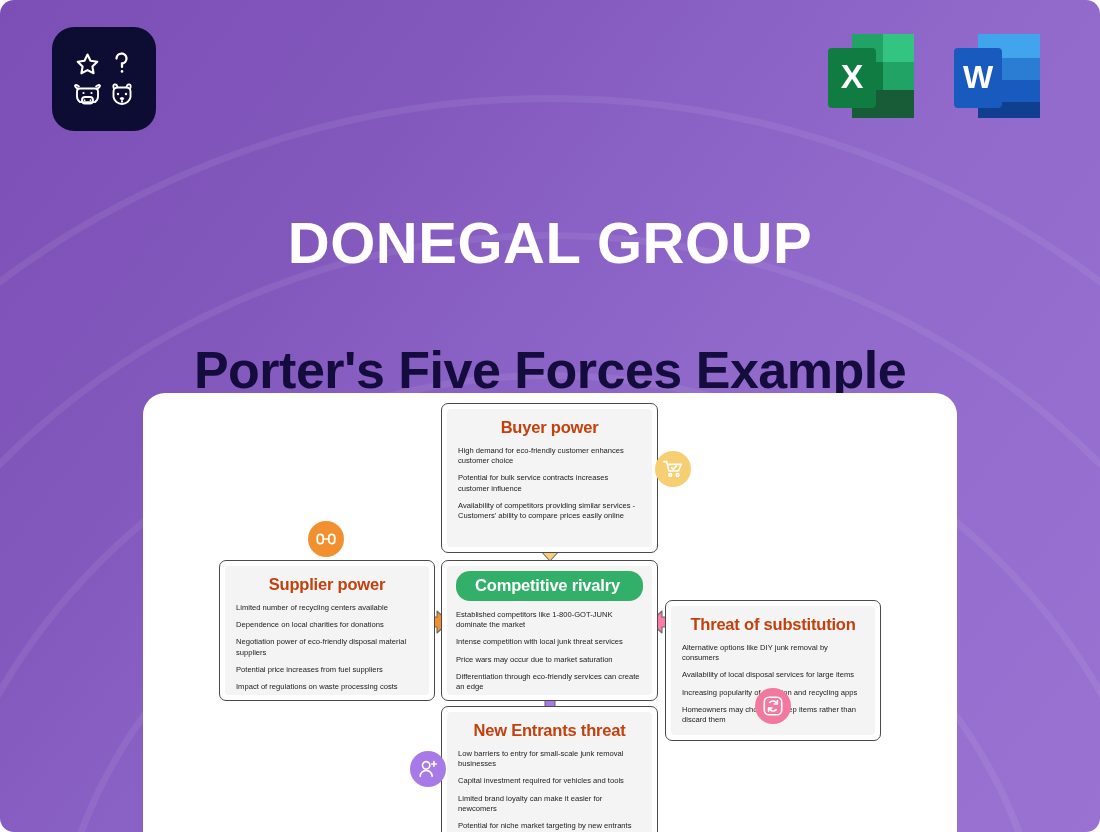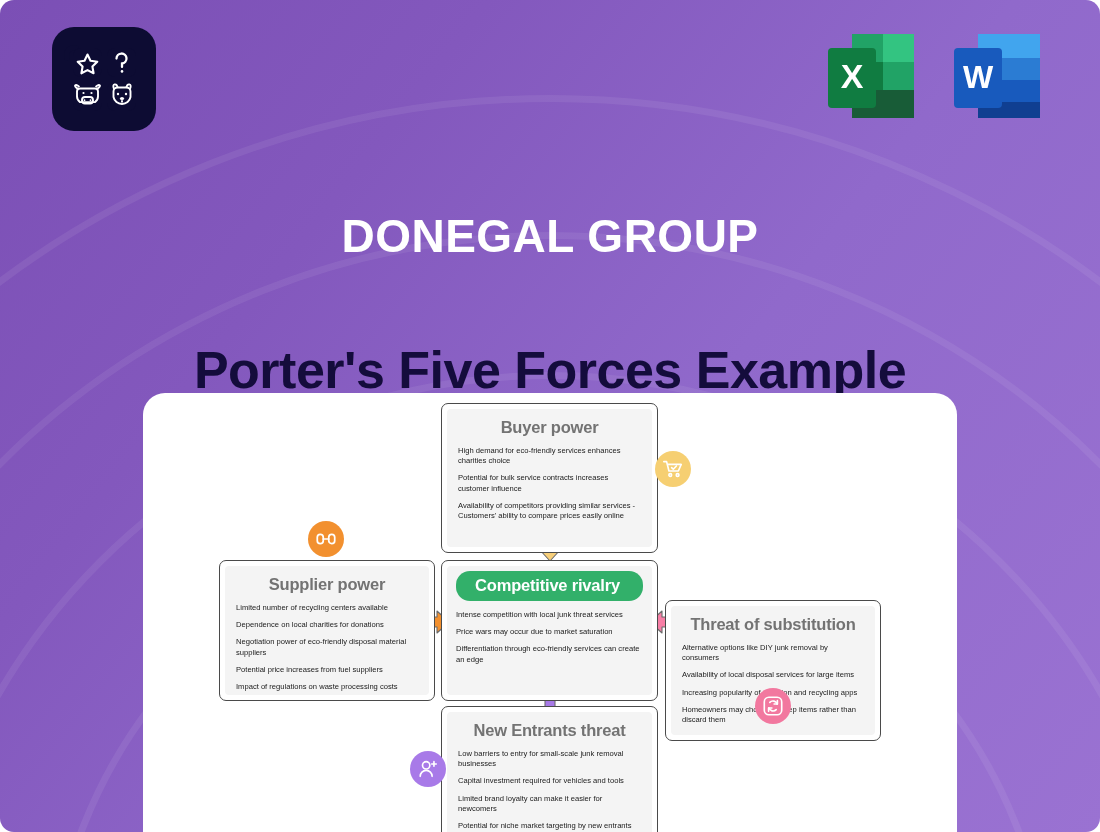--- a/index.html
+++ b/index.html
@@ -39,21 +39,21 @@
     position: absolute; right: 52px; top: 30px;
     display: flex; gap: 24px; align-items: flex-start;
   }
   .ms-icon { width: 102px; height: 96px; position: relative; }
 
   
   .brand {
     position: absolute; top: 209px; left: 0; right: 0;
     text-align: center;
     color: #ffffff;
-    font-size: 46px; font-weight: bold;
+    font-size: 58px; font-weight: bold;
     letter-spacing: 0.5px;
   }
   .subtitle {
     position: absolute; top: 316px; left: 0; right: 0;
     text-align: center;
     color: #140c3c;
     font-size: 52px; font-weight: bold;
     letter-spacing: -0.5px;
     margin-top: 24px;
   }
@@ -80,21 +80,21 @@
     background: #f4f4f4;
     border-radius: 4px;
     width: 100%; height: 100%;
     padding: 9px 11px 11px 11px;
     overflow: hidden;
   }
   .force-title {
     text-align: center;
     font-size: 16.5px;
     font-weight: bold;
-    color: #737373;
+    color: #c2410c;
     margin-bottom: 9px;
     letter-spacing: -0.2px;
   }
   .force.center .force-inner { background: #f4f4f4; padding: 5px 9px 9px 9px; }
   .force.center .force-title {
     background: #32b06a;
     color: #ffffff;
     border-radius: 14px;
     padding: 5px 8px 6px 4px;
     margin-bottom: 9px;
@@ -249,21 +249,21 @@
       <div class="arrow ar-left">
         <svg width="27" height="30" viewBox="0 0 27 30">
           <path d="M26 10 h-12 v-6 l-12 11 l12 11 v-6 h12 z" fill="#f77fa6" stroke="#6b6b6b" stroke-width="1.1" stroke-linejoin="round"></path>
         </svg>
       </div>
 
       <div class="force" id="box-buyer">
         <div class="force-inner">
           <div class="force-title">Buyer power</div>
           <ul class="bullets">
-            <li>High demand for eco-friendly services enhances charities choice</li>
+            <li>High demand for eco-friendly customer enhances customer choice</li>
             <li>Potential for bulk service contracts increases customer influence</li>
             <li>Availability of competitors providing similar services  - Customers' ability to compare prices easily online</li>
           </ul>
         </div>
       </div>
 
       <div class="force" id="box-supplier">
         <div class="force-inner">
           <div class="force-title">Supplier power</div>
           <ul class="bullets">
@@ -273,20 +273,21 @@
             <li>Potential price increases from fuel suppliers</li>
             <li>Impact of regulations on waste processing costs</li>
           </ul>
         </div>
       </div>
 
       <div class="force center" id="box-center">
         <div class="force-inner">
           <div class="force-title">Competitive rivalry</div>
           <ul class="bullets">
+            <li>Established competitors like 1-800-GOT-JUNK dominate the market</li>
             <li>Intense competition with local junk threat services</li>
             <li>Price wars may occur due to market saturation</li>
             <li>Differentiation through eco-friendly services can create an edge</li>
 
           </ul>
         </div>
       </div>
 
       <div class="force" id="box-threat">
         <div class="force-inner">

